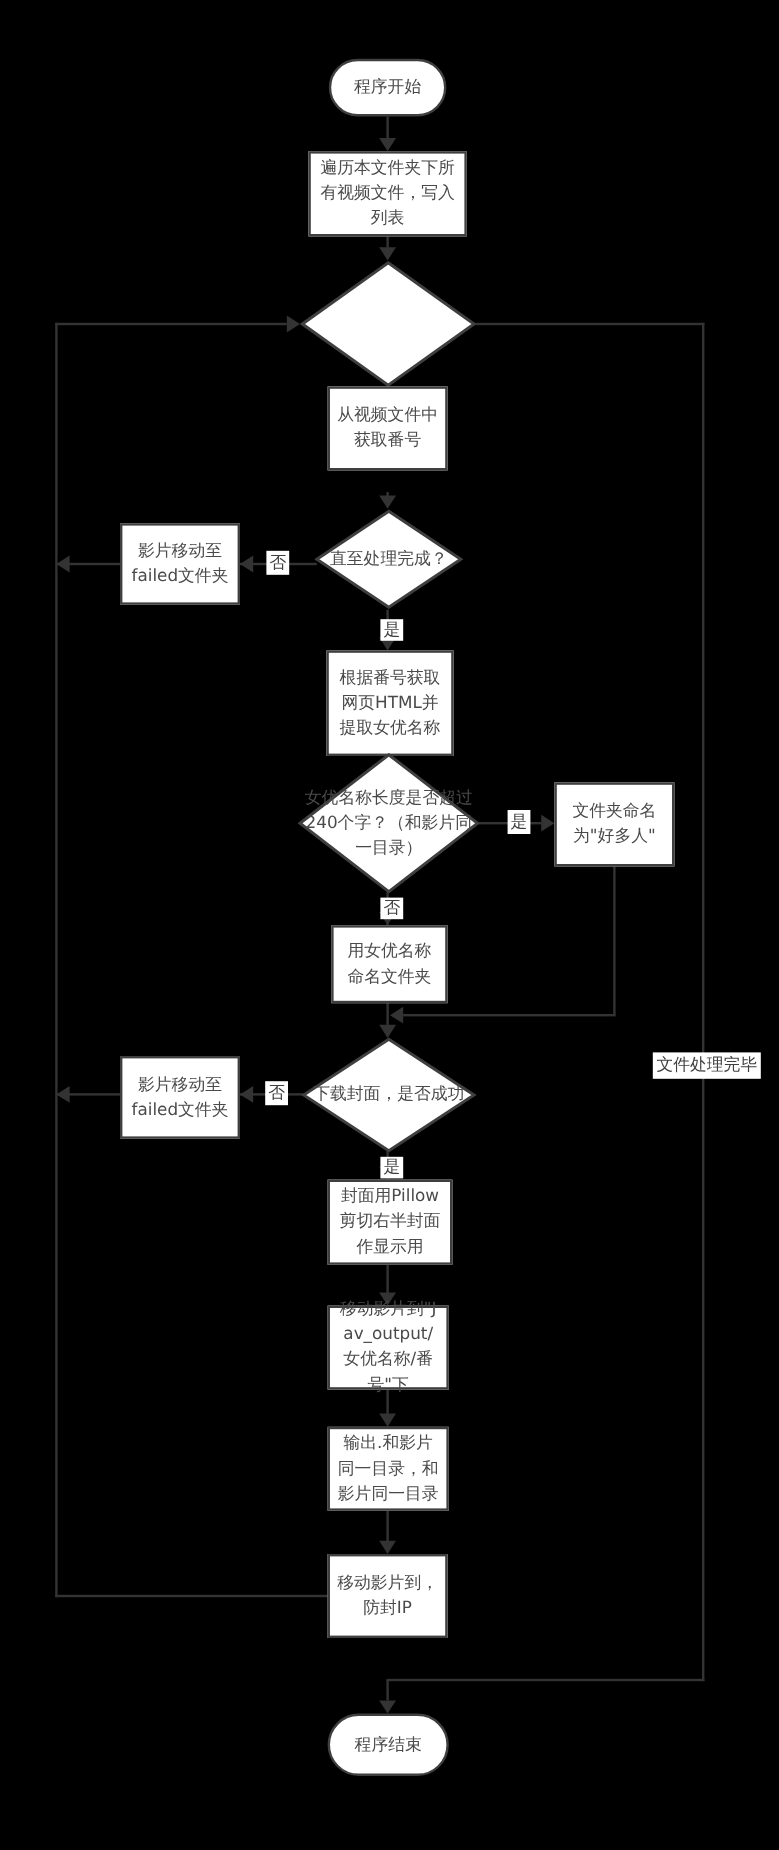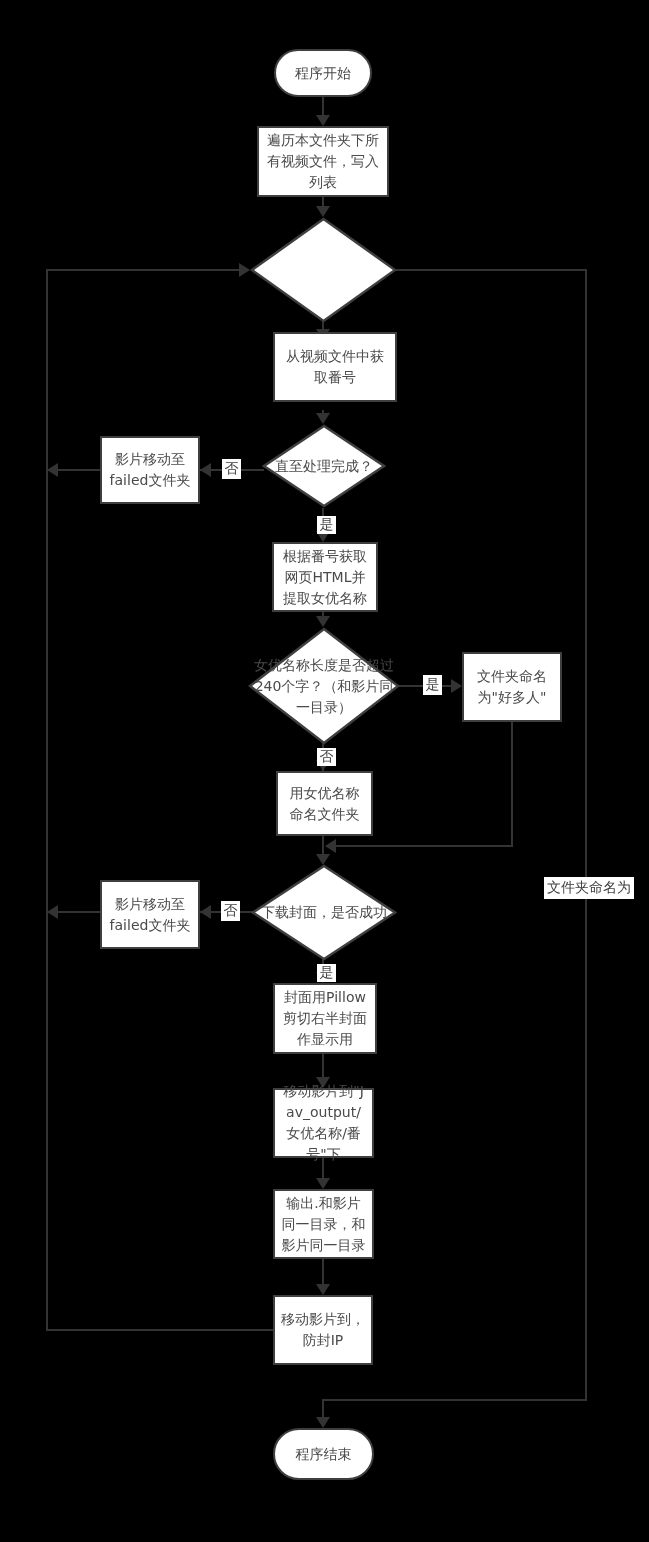--- a/index.html
+++ b/index.html
@@ -145,44 +145,44 @@
     <div class="vline" style="left:322px;top:1400px;height:17px"></div>
     <div class="arr down" style="left:316px;top:1417px"></div>
   </div>
 
   <div class="elabel" style="left:222px;top:459px;width:17px;height:20px">否</div>
   <div class="elabel" style="left:317px;top:516px;width:17px;height:18px">是</div>
   <div class="elabel" style="left:423px;top:675px;width:17px;height:20px">是</div>
   <div class="elabel" style="left:317px;top:748px;width:17px;height:18px">否</div>
   <div class="elabel" style="left:221px;top:901px;width:17px;height:20px">否</div>
   <div class="elabel" style="left:317px;top:964px;width:17px;height:18px">是</div>
-  <div class="elabel" style="left:544px;top:877px;width:88px;height:22px">文件夹命名为</div>
+  <div class="elabel" style="left:544px;top:877px;width:88px;height:22px">文件处理完毕</div>
 
   <div class="node terminator" style="left:274px;top:49px;width:98px;height:48px">程序开始</div>
 
   <div class="node" style="left:257px;top:126px;width:132px;height:71px">遍历本文件夹下所有视频文件，写入列表</div>
 
   <div class="dwrap" style="left:250px;top:217px">
     <svg width="147" height="106" viewBox="0 0 147 106">
       <polygon points="73.5,2 145,53 73.5,104 2,53" fill="#ffffff" stroke="#3f3f3f" stroke-width="2.5"></polygon>
     </svg>
   </div>
 
-  <div class="node" style="left:273px;top:332px;width:124px;height:70px">从视频文件中获取番号</div>
+  <div class="node" style="left:273px;top:322px;width:100px;height:70px">从视频文件中获取番号</div>
 
   <div class="dwrap" style="left:262px;top:424px">
     <svg width="124" height="84" viewBox="0 0 124 84">
       <polygon points="62,2 122,42 62,82 2,42" fill="#ffffff" stroke="#3f3f3f" stroke-width="2.5"></polygon>
     </svg>
   </div>
   <div class="dtext nowrap" style="left:262px;top:424px;width:124px;height:84px">直至处理完成？</div>
 
   <div class="node" style="left:100px;top:436px;width:100px;height:68px">影片移动至failed文件夹</div>
 
-  <div class="node" style="left:272px;top:542px;width:106px;height:70px;padding:20px 8px">根据番号获取网页HTML并提取女优名称</div>
+  <div class="node" style="left:272px;top:542px;width:106px;height:88px;padding:20px 8px">根据番号获取网页HTML并提取女优名称</div>
 
   <div class="dwrap" style="left:248px;top:627px">
     <svg width="152" height="118" viewBox="0 0 152 118">
       <polygon points="76,2 150,59 76,116 2,59" fill="#ffffff" stroke="#3f3f3f" stroke-width="2.5"></polygon>
     </svg>
   </div>
   <div class="dtext" style="left:251px;top:627px;width:146px;height:118px">女优名称长度是否超过240个字？（和影片同一目录）</div>
 
   <div class="node narrowpad" style="left:462px;top:652px;width:100px;height:70px">文件夹命名为"好多人"</div>
 

